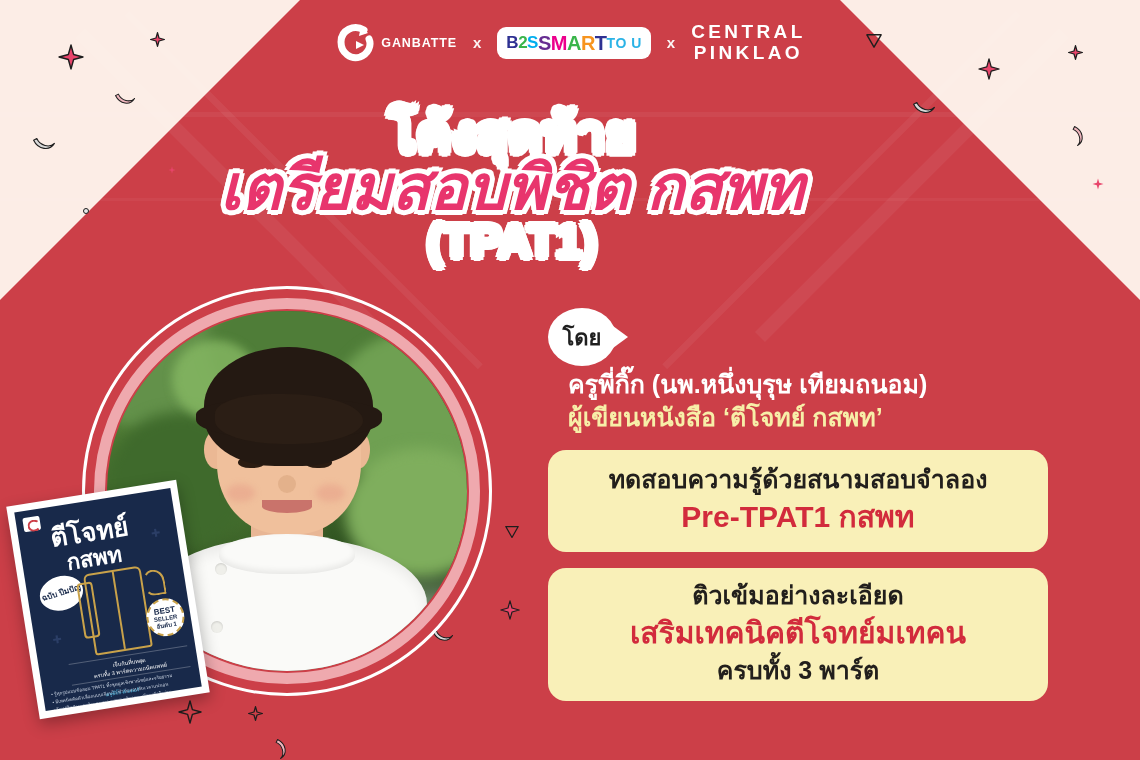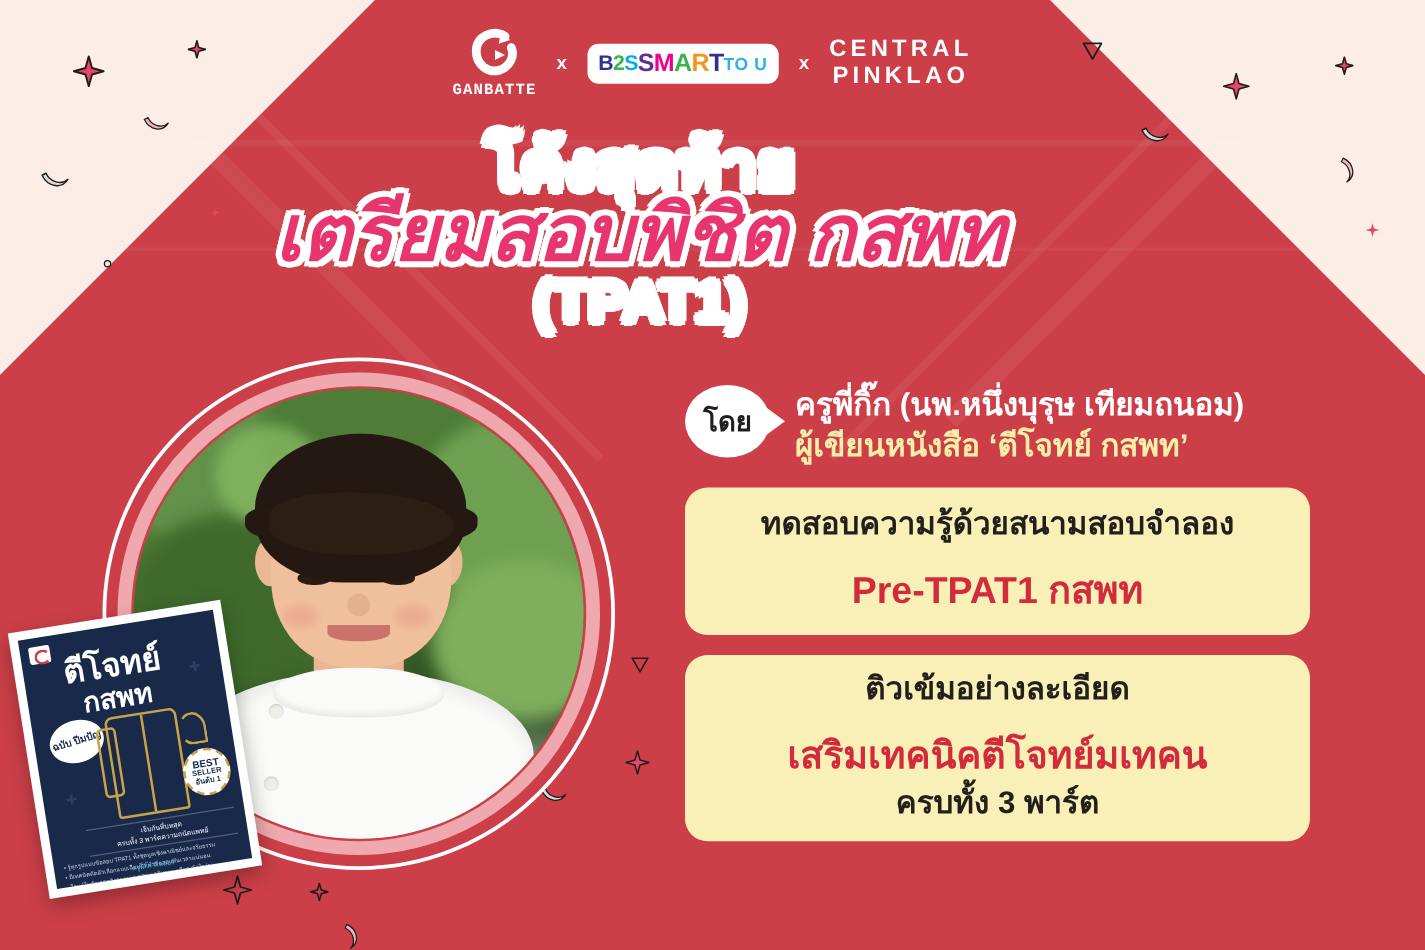--- a/index.html
+++ b/index.html
@@ -37,21 +37,21 @@
 
   
   .deco { position:absolute; }
   .spark svg, .moon svg, .tri svg { display:block; }
 
   
   .logo-row {
     position:absolute; top:22px; left:0; width:1140px;
     display:flex; align-items:center; justify-content:center; gap:16px;
   }
-  .ganbatte { display:flex; flex-direction:column; align-items:center; gap:3px;font-family:Liberation Mono, monospace; }
+  .ganbatte { display:flex; flex-direction:row; align-items:center; gap:3px; }
   .ganbatte .mark { width:44px; height:40px; }
   .ganbatte .word {
     color:#ffffff; font-size:12.5px; font-weight:bold; letter-spacing:0.9px;
   }
   .xmark { color:#ffffff; font-size:15px; font-weight:bold; opacity:0.95; }
   .b2s {
     background:#ffffff; border-radius:9px; padding:5px 9px 6px;
     display:flex; flex-direction:row; align-items:center; line-height:1;
   }
   .b2s .l1 { font-size:17px; font-weight:bold; letter-spacing:-0.5px; }
@@ -216,21 +216,21 @@
     position:absolute; left:8px; top:182px; right:6px;
     color:#cfd8e6; font-size:4.6px; line-height:1.75;
   }
   .bk-link { position:absolute; left:0; width:100%; bottom:3px; text-align:center;
     color:#4FB9E0; font-size:5px; }
   .bk-cross { position:absolute; color:#2b3e66; font-size:11px; }
 
   
   .rcol { position:absolute; left:548px; top:306px; width:500px; }
 
-  .byline-row { display:flex; align-items:flex-start; gap:0; }
+  .byline-row { display:flex; align-items:flex-start; gap:0;flex-direction:column; }
   .bubble {
     position:relative; flex:0 0 auto; width:68px; height:58px;
     background:#ffffff; border-radius:50%;
     display:flex; align-items:center; justify-content:center;
     color:#1f1f1f; font-size:22px; font-weight:bold;
     margin-top:2px;
   }
   .bubble::after {
     content:""; position:absolute; right:-12px; top:50%; transform:translateY(-50%);
     border-top:11px solid transparent; border-bottom:11px solid transparent;
@@ -238,21 +238,21 @@
   }
   .byline-text { margin-left:20px; padding-top:4px; }
   .by1 { color:#ffffff; font-size:25px; font-weight:bold; line-height:1.18; white-space:nowrap; }
   .by2 { color:#F7EFA8; font-size:25px; font-weight:bold; line-height:1.2; margin-top:2px; }
 
   .card {
     background:#F9F0B8; border-radius:18px;
     padding:14px 16px 16px; text-align:center; margin-top:18px;
   }
   .card .ct1 { color:#221f1c; font-size:25px; font-weight:bold; line-height:1.25; }
-  .card .ct2 { color:#D22B3C; font-size:30px; font-weight:bold; line-height:1.3; margin-top:18px; }
+  .card .ct2 { color:#D22B3C; font-size:30px; font-weight:bold; line-height:1.3; margin-top:2px; }
   .card .ct3 { color:#221f1c; font-size:25px; font-weight:bold; line-height:1.3; margin-top:2px; }
   .card-2 { margin-top:16px; padding:12px 16px 14px; }
 
   .venue { text-align:center; margin-top:18px; }
   .venue div { color:#ffffff; font-size:24px; font-weight:bold; line-height:1.3; }
 </style>
 </head>
 <body>
 
 <div id="stage">

